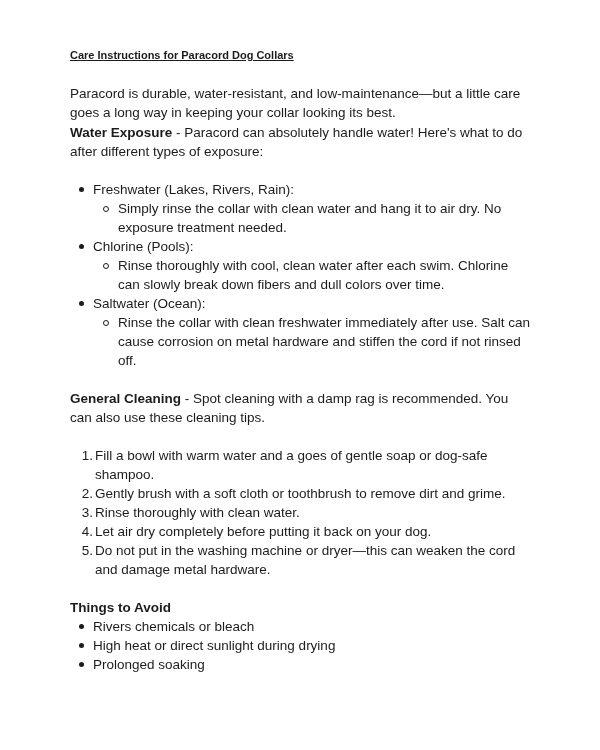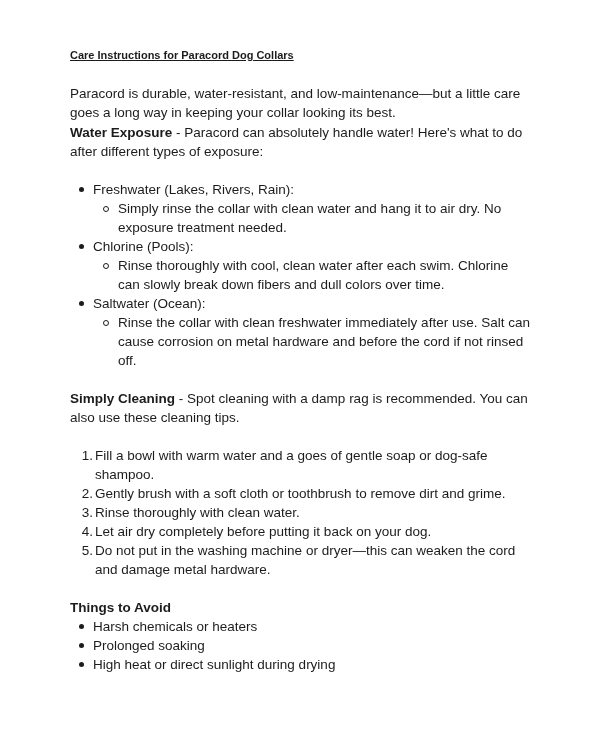--- a/index.html
+++ b/index.html
@@ -88,36 +88,36 @@
     </li>
     <li>
       <span>Chlorine (Pools):</span>
       <ul class="circle">
         <li>Rinse thoroughly with cool, clean water after each swim. Chlorine can slowly break down fibers and dull colors over time.</li>
       </ul>
     </li>
     <li>
       <span>Saltwater (Ocean):</span>
       <ul class="circle">
-        <li>Rinse the collar with clean freshwater immediately after use. Salt can cause corrosion on metal hardware and before the cord if not rinsed off.</li>
+        <li>Rinse the collar with clean freshwater immediately after use. Salt can cause corrosion on metal hardware and stiffen the cord if not rinsed off.</li>
       </ul>
     </li>
   </ul>
 
-  <p><strong>Simply Cleaning</strong><span> - Spot cleaning with a damp rag is recommended. You can also use these cleaning tips.</span></p>
+  <p><strong>General Cleaning</strong><span> - Spot cleaning with a damp rag is recommended. You can also use these cleaning tips.</span></p>
 
   <ol class="steps">
     <li>Fill a bowl with warm water and a goes of gentle soap or dog-safe shampoo.</li>
     <li>Gently brush with a soft cloth or toothbrush to remove dirt and grime.</li>
     <li>Rinse thoroughly with clean water.</li>
     <li>Let air dry completely before putting it back on your dog.</li>
     <li>Do not put in the washing machine or dryer—this can weaken the cord and damage metal hardware.</li>
   </ol>
 
   <p class="heading-only"><strong>Things to Avoid</strong></p>
 
   <ul class="disc tight">
-    <li>Harsh chemicals or heaters</li>
+    <li>Rivers chemicals or bleach</li>
+    <li>High heat or direct sunlight during drying</li>
     <li>Prolonged soaking</li>
-    <li>High heat or direct sunlight during drying</li>
   </ul>
 
 </div>
 
 </body></html>

